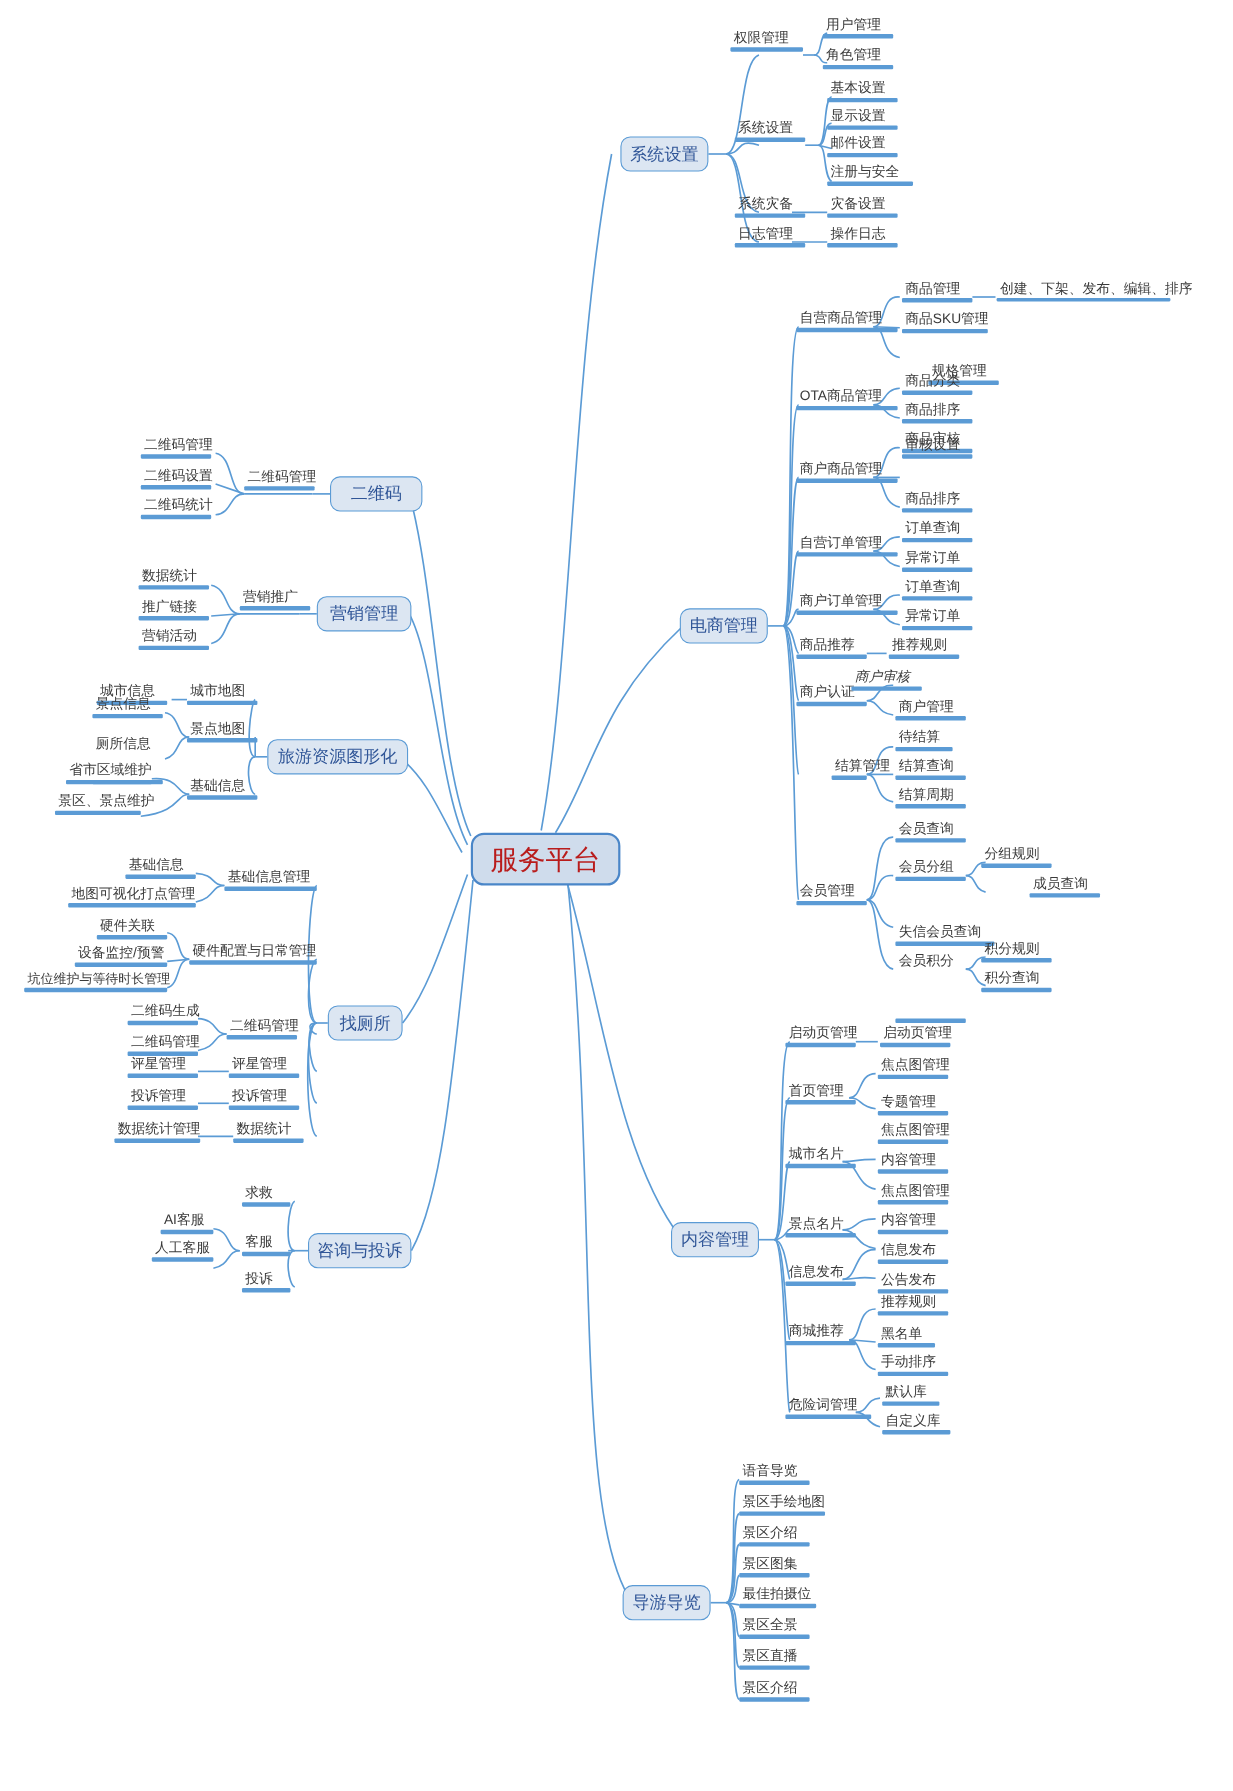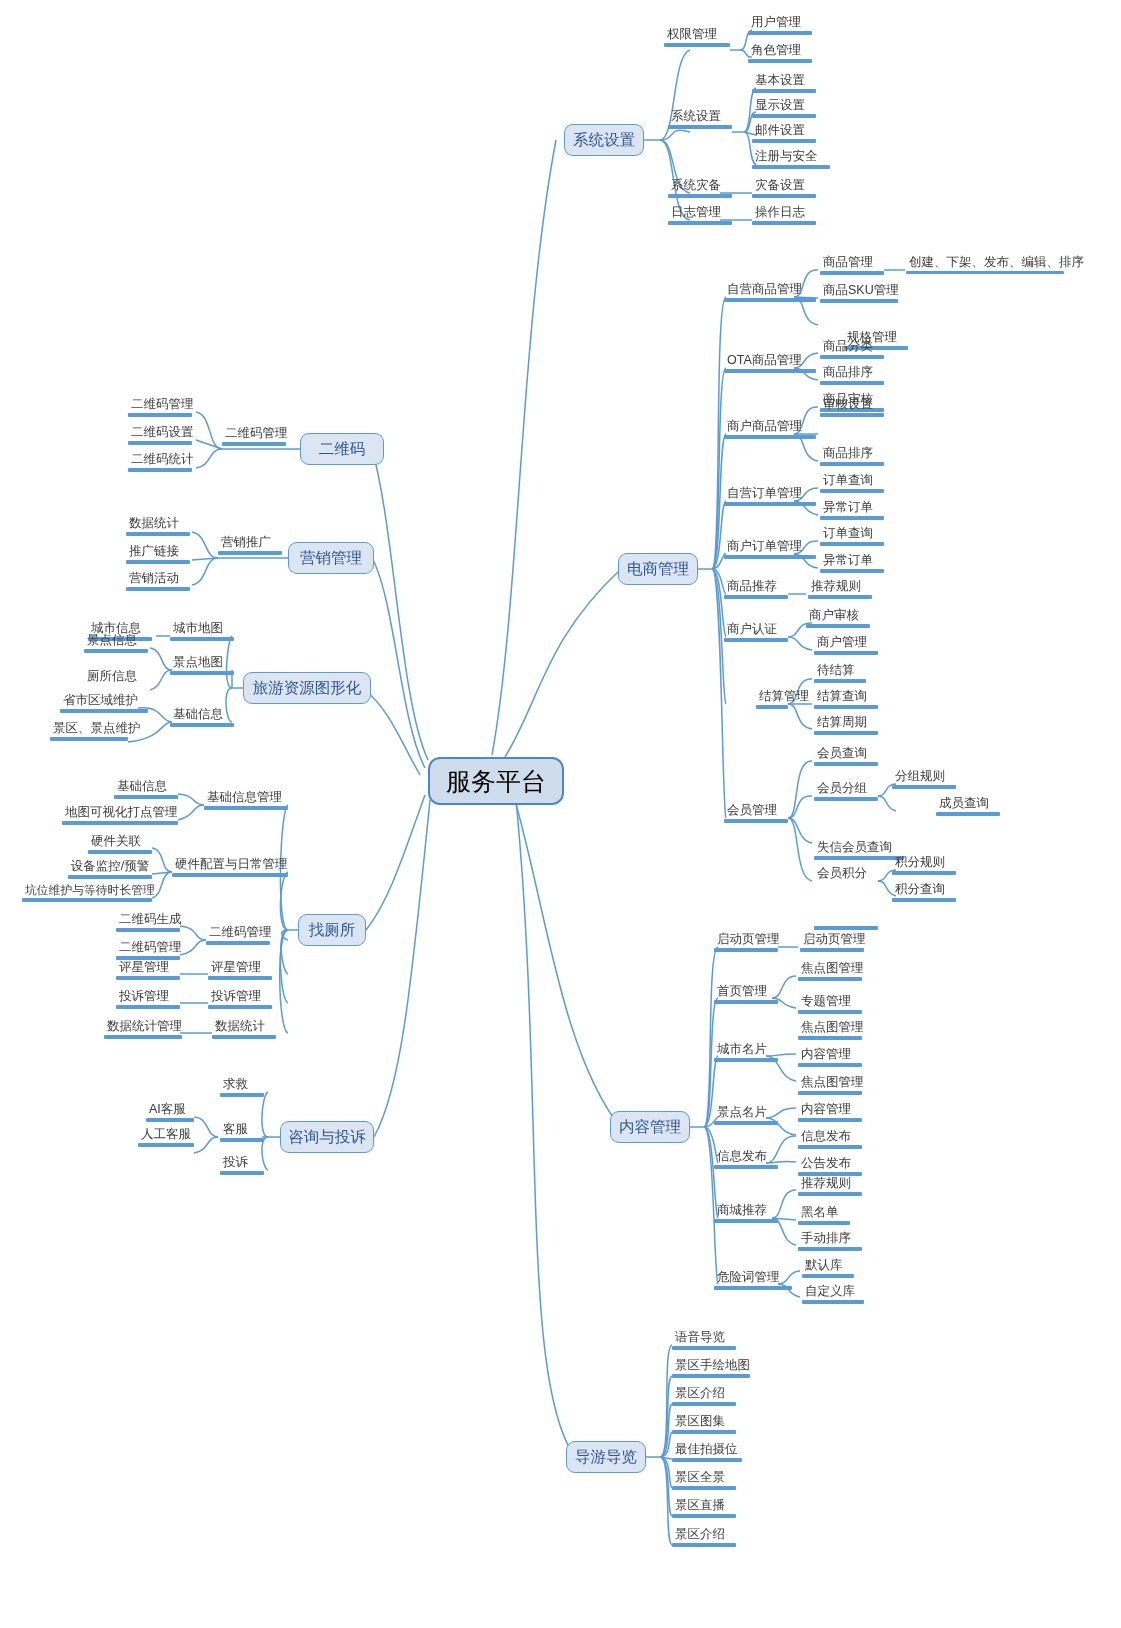--- a/index.html
+++ b/index.html
@@ -11,21 +11,21 @@
   .node{position:absolute;box-sizing:border-box;}
 
   
   .boxnode{
     display:flex;align-items:center;justify-content:center;
     background:#dce6f2;border:1.6px solid #5b9bd5;border-radius:9px;
     color:#2f5597;white-space:nowrap;
   }
   .root{
     background:#cfdcec;border:2.2px solid #4a86c8;border-radius:12px;
-    color:#000000;font-size:25px;
+    color:#b91c1c;font-size:25px;
   }
   .lvl1{font-size:15.5px;}
 
   
   .ul{
     display:flex;flex-direction:column;justify-content:flex-end;
     white-space:nowrap;color:#3a3a3a;
   }
   .ul .t{line-height:1.08;padding:0 3px 1px 3px;}
   .ul .bar{height:4.5px;background:#5b9bd5;border-radius:1px;width:100%;}
@@ -364,21 +364,21 @@
     </div>
   <div class="node ul f13" style="left:808px;top:580px;width:64px;">
     <div class="t">推荐规则</div>
       <div class="bar"></div>
     </div>
 
   <div class="node ul f13" style="left:724px;top:623px;width:64px;">
     <div class="t">商户认证</div>
       <div class="bar"></div>
     </div>
-  <div class="node ul f13" style="left:806px;top:609px;width:64px;">
+  <div class="node ul f13" style="left:774px;top:609px;width:64px;font-style:italic;">
     <div class="t">商户审核</div>
       <div class="bar"></div>
     </div>
   <div class="node ul f13" style="left:814px;top:636px;width:64px;">
     <div class="t">商户管理</div>
       <div class="bar"></div>
     </div>
 
   <div class="node ul f13" style="left:724px;top:690px;width:64px;padding-left:32px;">
     <div class="t">结算管理</div>
@@ -662,21 +662,21 @@
     </div>
 
   <div class="node ul f13" style="left:172px;top:858px;width:116px;">
     <div class="t">硬件配置与日常管理</div>
       <div class="bar"></div>
     </div>
   <div class="node ul f13" style="left:88px;top:835px;width:64px;">
     <div class="t">硬件关联</div>
       <div class="bar"></div>
     </div>
-  <div class="node ul f13" style="left:68px;top:860px;width:84px;align-items:center;">
+  <div class="node ul f13" style="left:68px;top:860px;width:84px;">
     <div class="t">设备监控/预警</div>
       <div class="bar"></div>
     </div>
   <div class="node ul f12" style="left:22px;top:884px;width:130px;">
     <div class="t">坑位维护与等待时长管理</div>
       <div class="bar"></div>
     </div>
 
   <div class="node ul f13" style="left:206px;top:926px;width:64px;">
     <div class="t">二维码管理</div>

